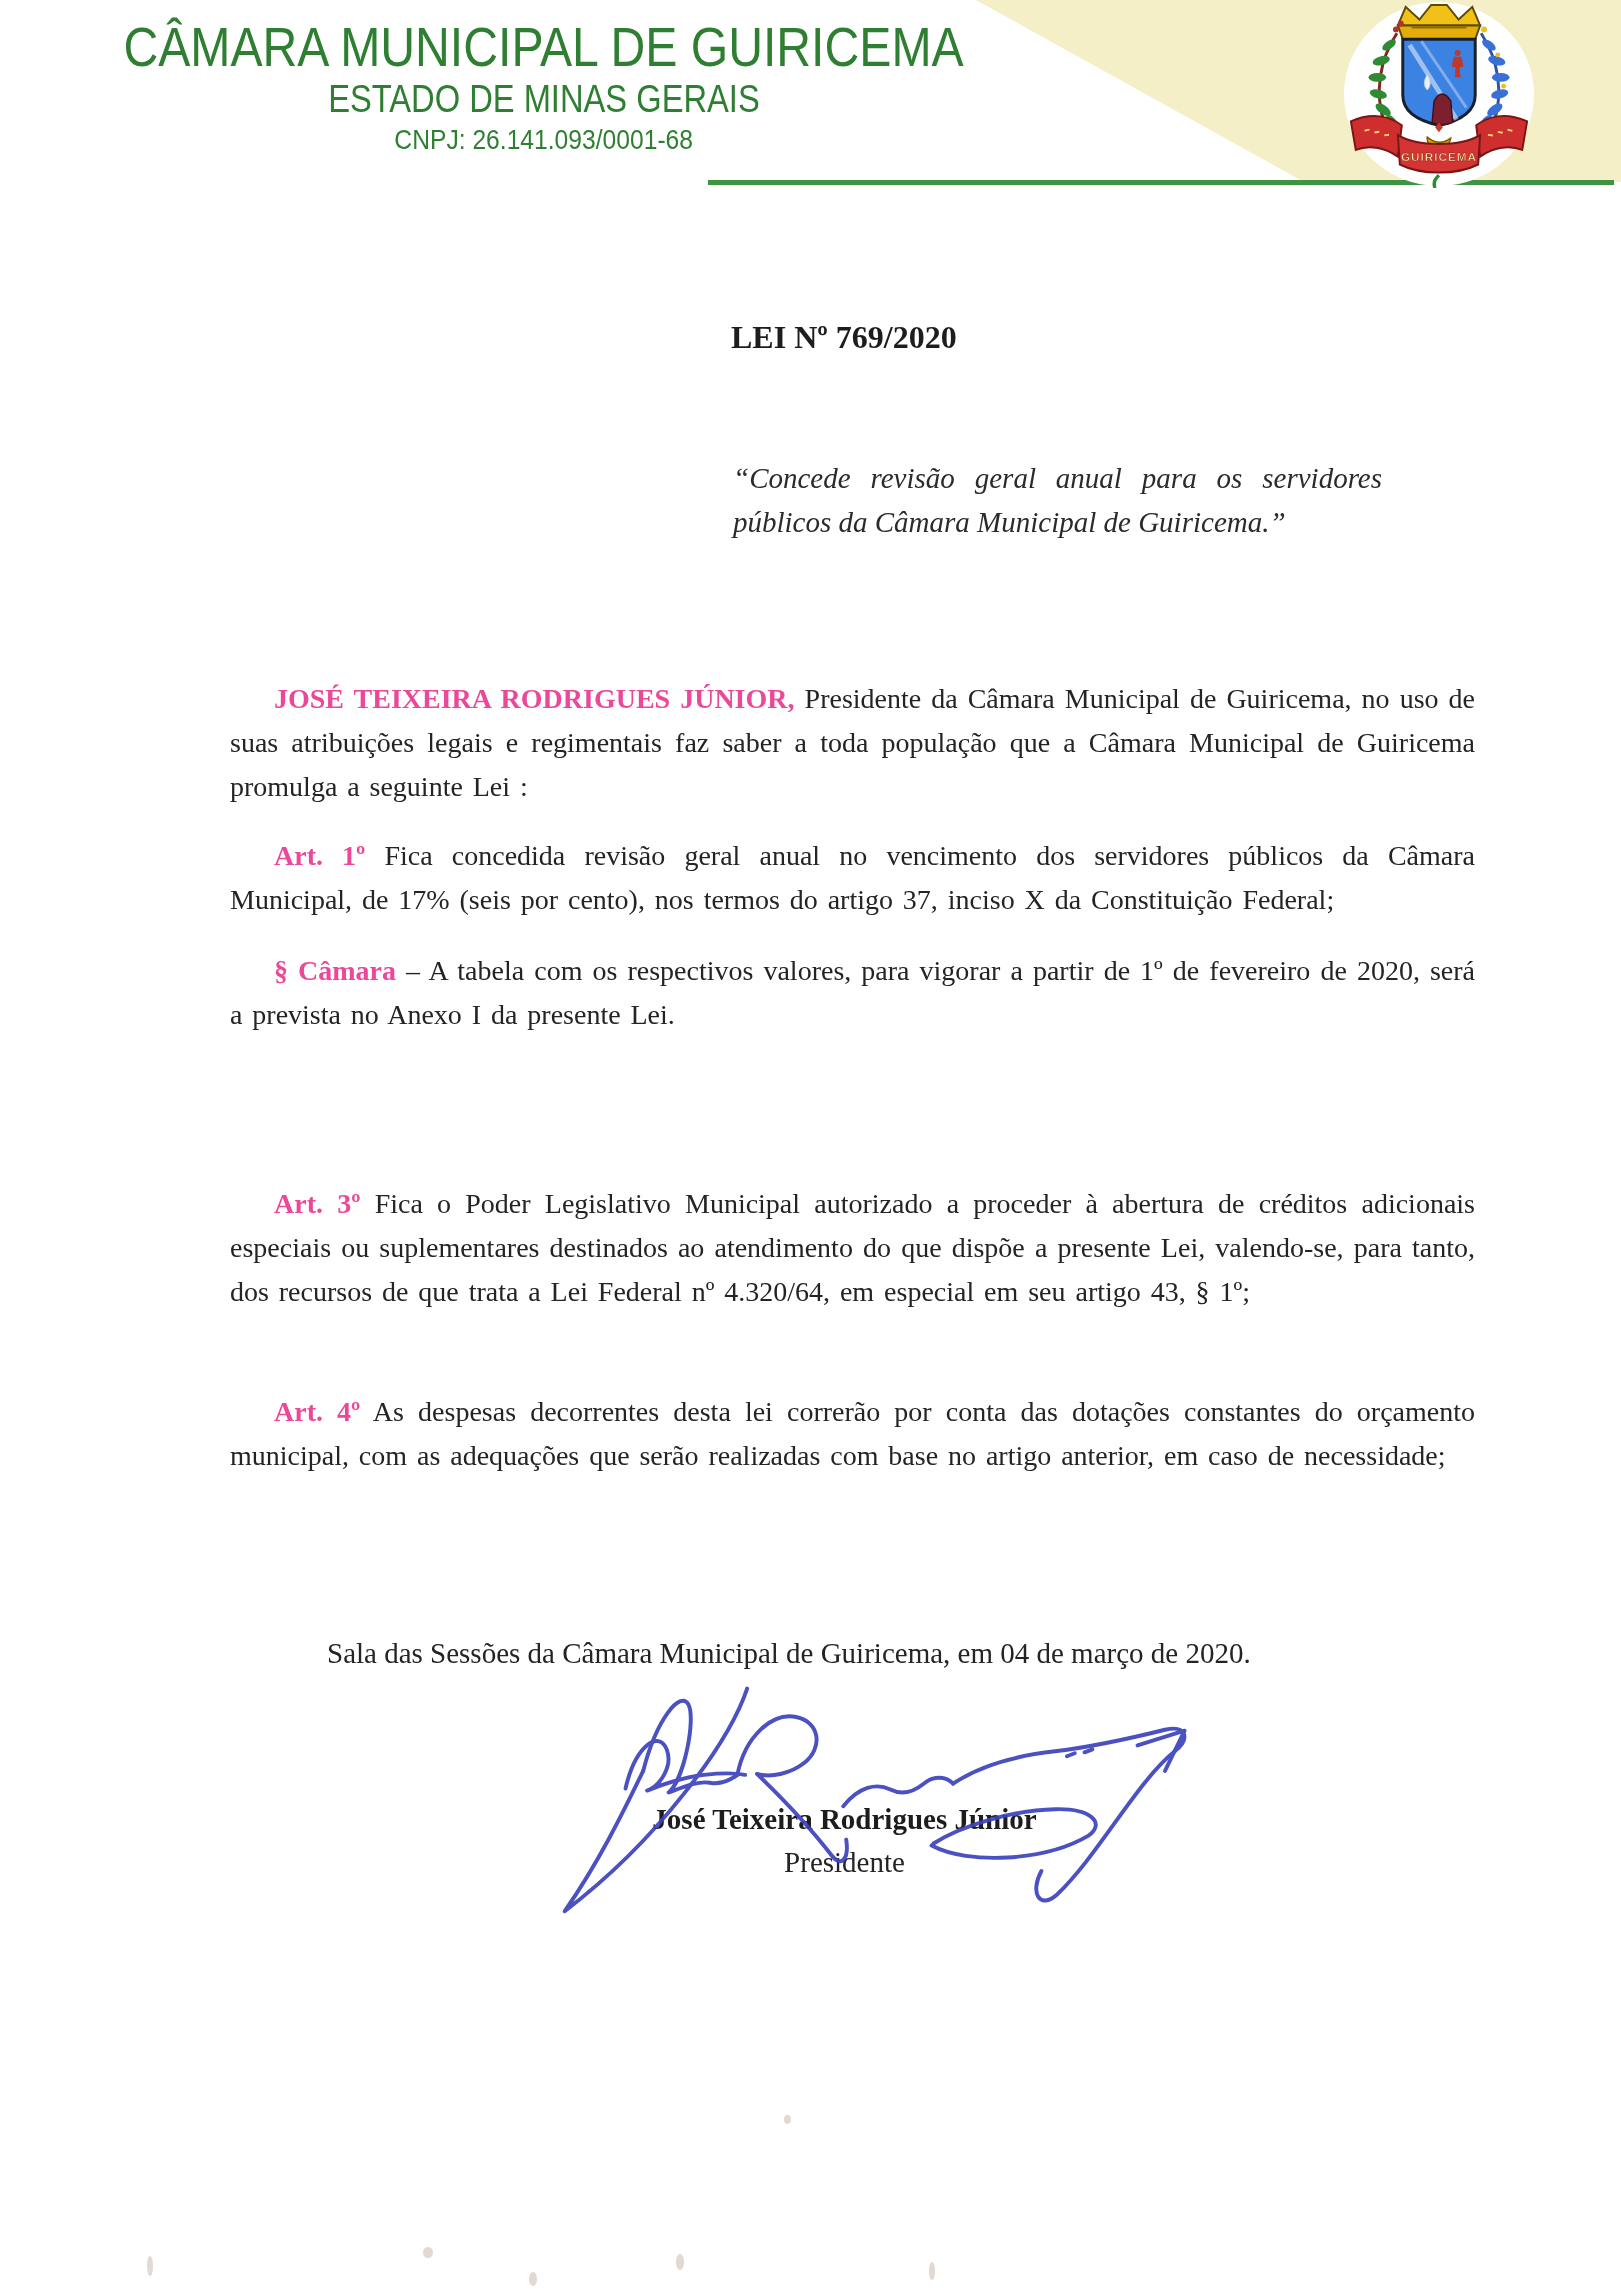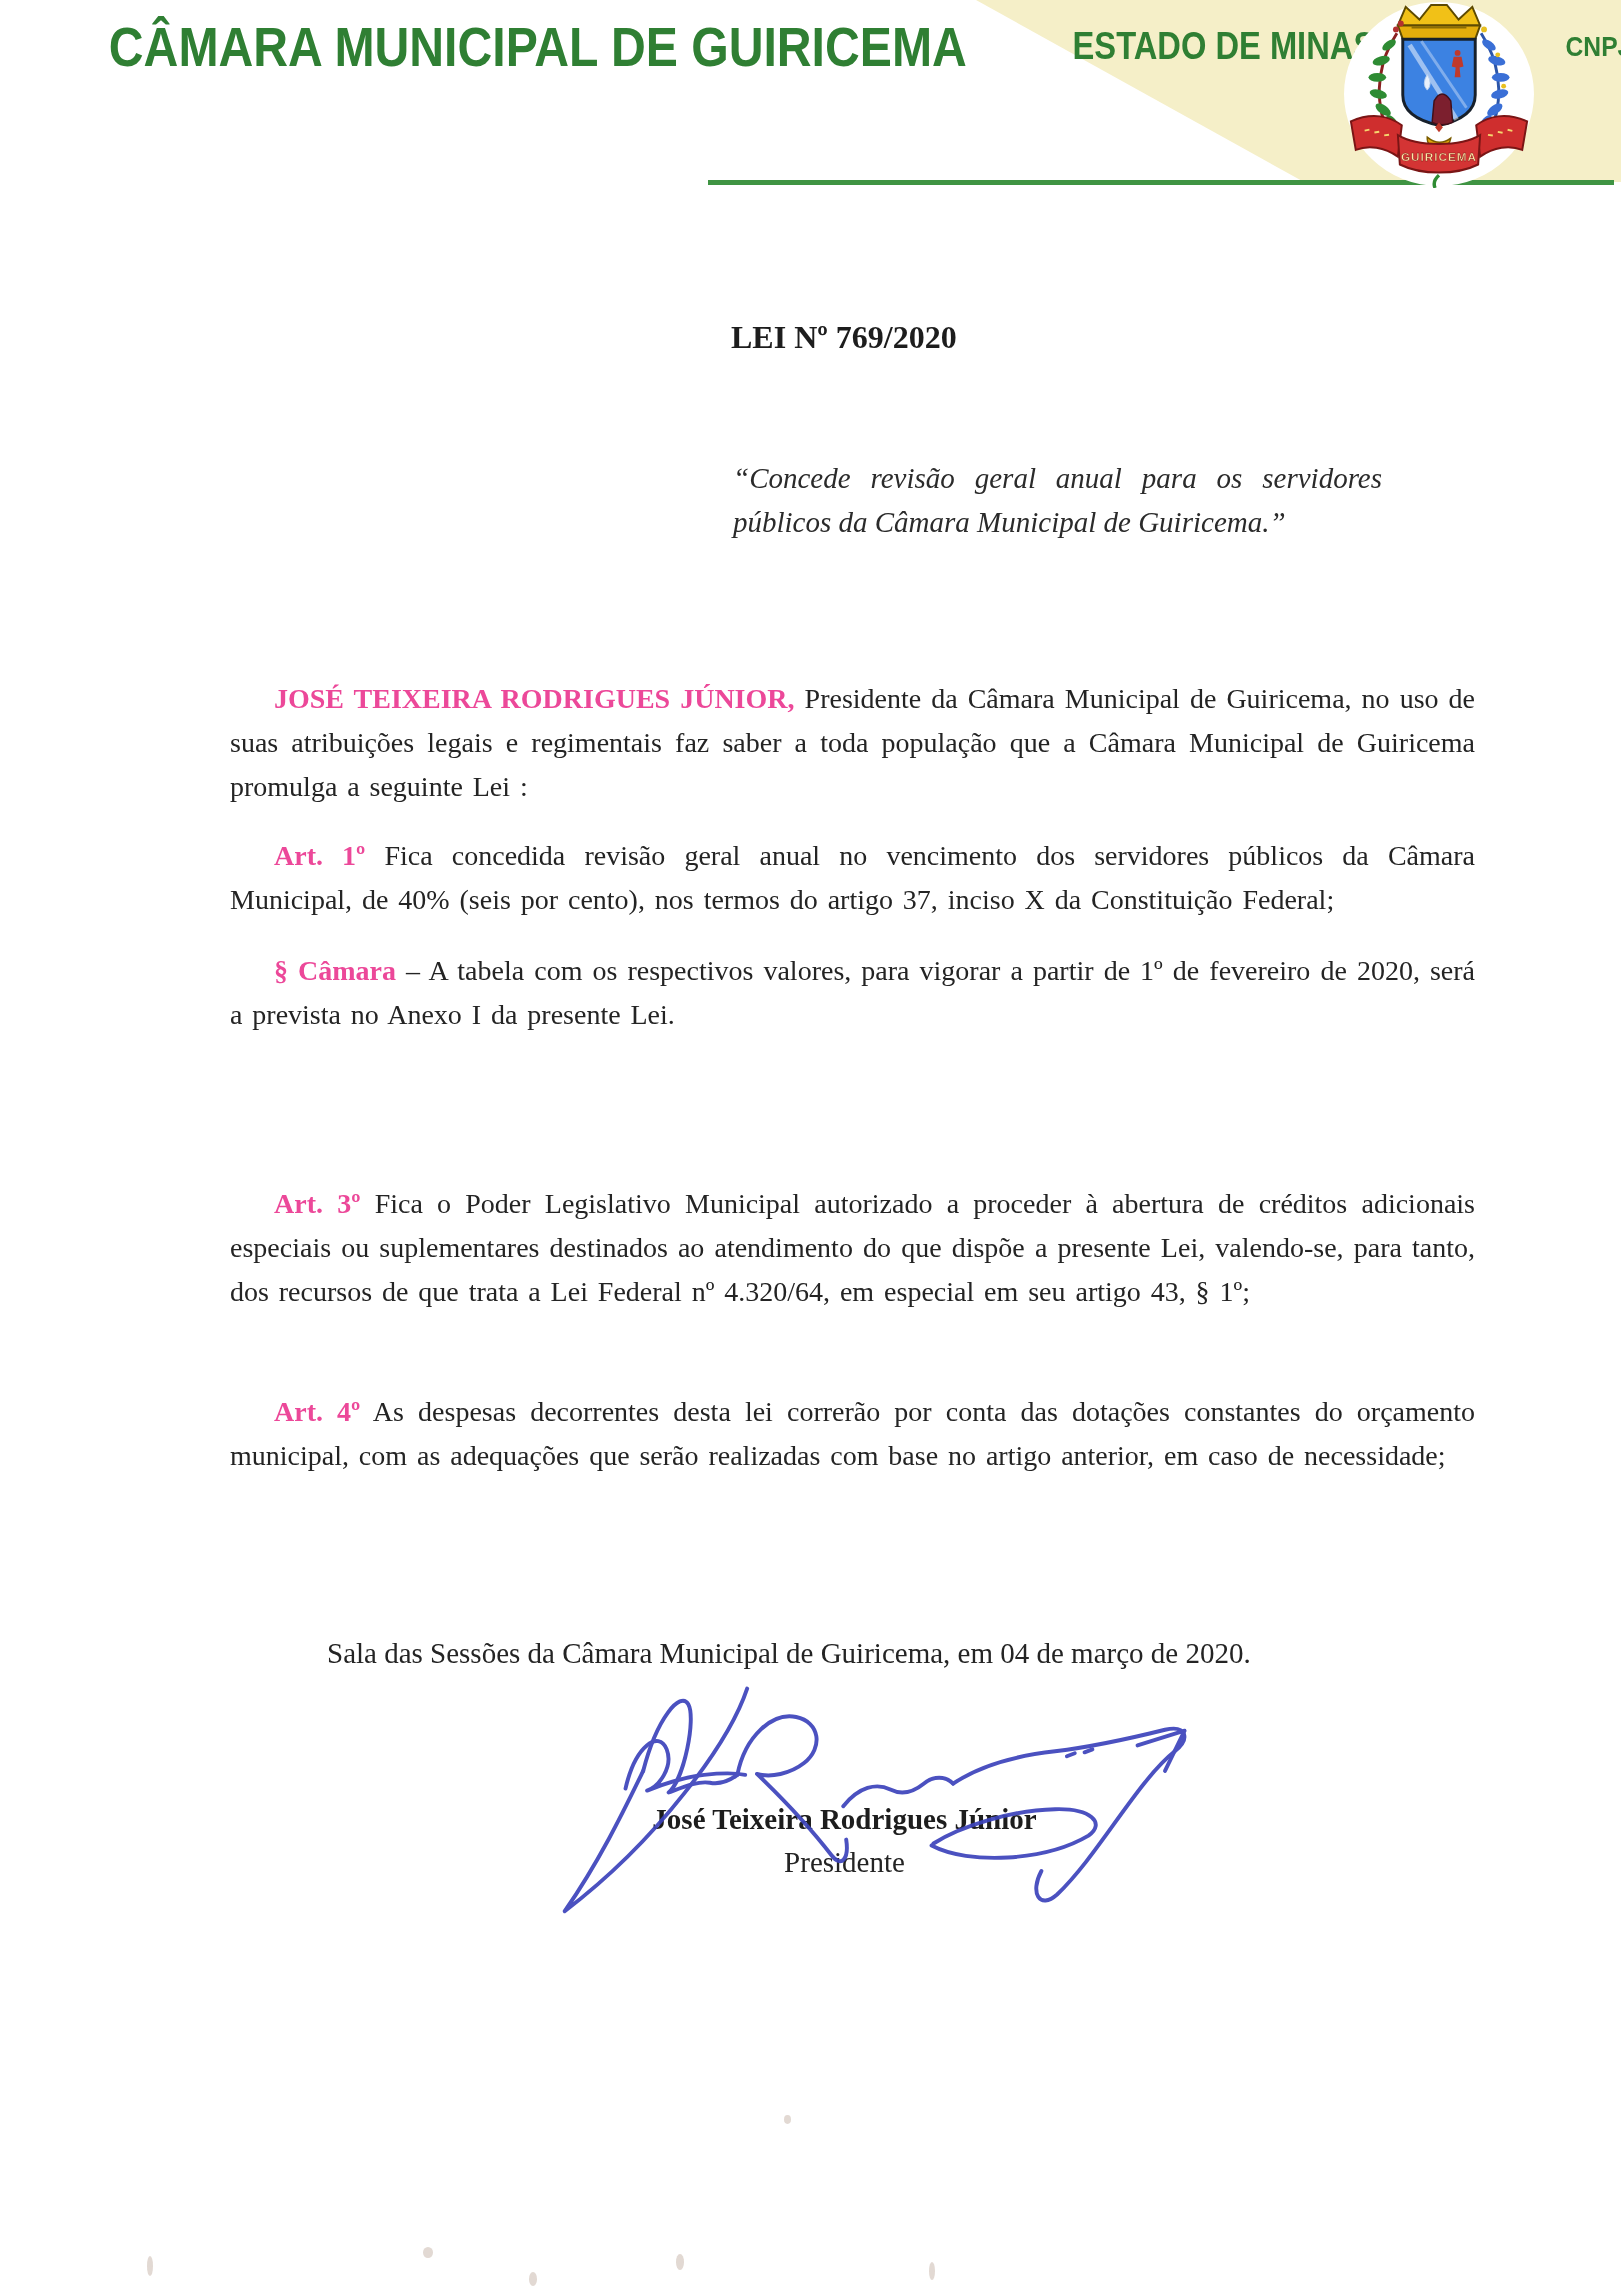--- a/index.html
+++ b/index.html
@@ -13,22 +13,22 @@
     position:absolute; left:0; top:0; width:1621px; height:182px;
     background:#f5efc8;
     clip-path:polygon(976px 0, 1621px 0, 1621px 182px, 1304px 182px);
   }
   .rule{
     position:absolute; left:708px; top:180px; width:906px; height:4.9px;
     background:#3f9443;
   }
   .header-text{
     position:absolute; left:39px; top:15.7px; width:1010px;
-    display:flex; align-items:center;
-    color:#2f7f33; font-family:"Liberation Sans", sans-serif; font-weight:bold;
+    display:flex; flex-direction:column; align-items:center;
+    color:#2f7f33; font-family:"Liberation Sans", sans-serif; font-weight:normal;
     text-align:center;
   }
   .org-name{font-size:56px; line-height:61px; transform:scaleX(.86); white-space:nowrap;}
   .state-line{font-size:38px; line-height:45px; transform:scaleX(.86); white-space:nowrap;}
   .cnpj-line{font-size:28px; line-height:35px; transform:scaleX(.88); white-space:nowrap;}
   .crest{position:absolute; left:1341px; top:0; width:196px; height:188px;}
   
   .law-number{
     position:absolute; left:731px; top:319px;
     font-size:32px; font-weight:bold; white-space:nowrap; color:#1d1d1d;
@@ -147,21 +147,21 @@
     </g>
     <path d="M100,179 q-7,6 -4,13" stroke="#2e8b33" stroke-width="3.5" fill="none"></path>
   </svg>
 
   <div class="law-number">LEI Nº 769/2020</div>
 
   <div class="epigraph">“Concede revisão geral anual para os servidores públicos da Câmara Municipal de Guiricema.”</div>
 
   <p class="par" style="top:649px"><b>JOSÉ TEIXEIRA RODRIGUES JÚNIOR,</b><span> Presidente da Câmara Municipal de Guiricema, no uso de suas atribuições legais e regimentais faz saber a toda população que a Câmara Municipal de Guiricema promulga a seguinte Lei :</span></p>
 
-  <p class="par" style="top:806px"><b>Art. 1º</b><span> Fica concedida revisão geral anual no vencimento dos servidores públicos da Câmara Municipal, de 40% (seis por cento), nos termos do artigo 37, inciso X da Constituição Federal;</span></p>
+  <p class="par" style="top:806px"><b>Art. 1º</b><span> Fica concedida revisão geral anual no vencimento dos servidores públicos da Câmara Municipal, de 17% (seis por cento), nos termos do artigo 37, inciso X da Constituição Federal;</span></p>
 
   <p class="par" style="top:921px"><b>§ Câmara</b><span> – A tabela com os respectivos valores, para vigorar a partir de 1º de fevereiro de 2020, será a prevista no Anexo I da presente Lei.</span></p>
 
 
   <p class="par" style="top:1154px"><b>Art. 3º</b><span> Fica o Poder Legislativo Municipal autorizado a proceder à abertura de créditos adicionais especiais ou suplementares destinados ao atendimento do que dispõe a presente Lei, valendo-se, para tanto, dos recursos de que trata a Lei Federal nº 4.320/64, em especial em seu artigo 43, § 1º;</span></p>
 
   <p class="par" style="top:1362px"><b>Art. 4º</b><span> As despesas decorrentes desta lei correrão por conta das dotações constantes do orçamento municipal, com as adequações que serão realizadas com base no artigo anterior, em caso de necessidade;</span></p>
 
 
   <div class="closing-line">Sala das Sessões da Câmara Municipal de Guiricema, em 04 de março de 2020.</div>

